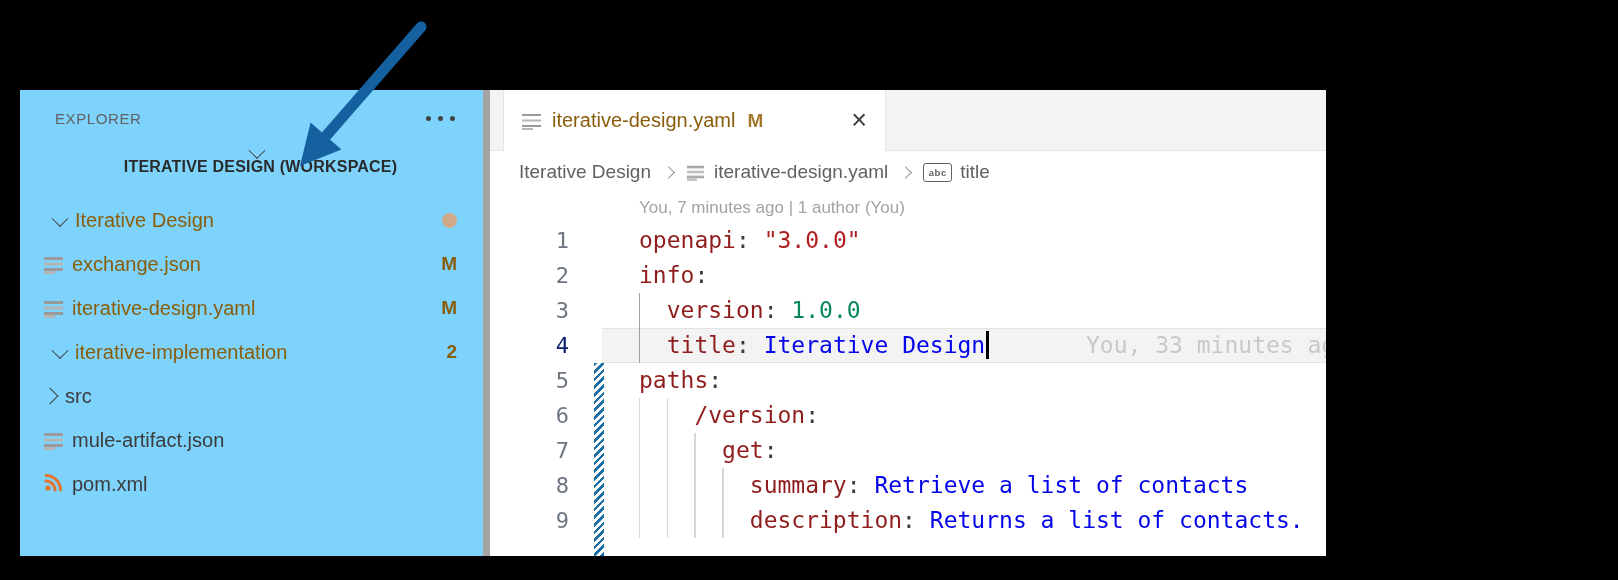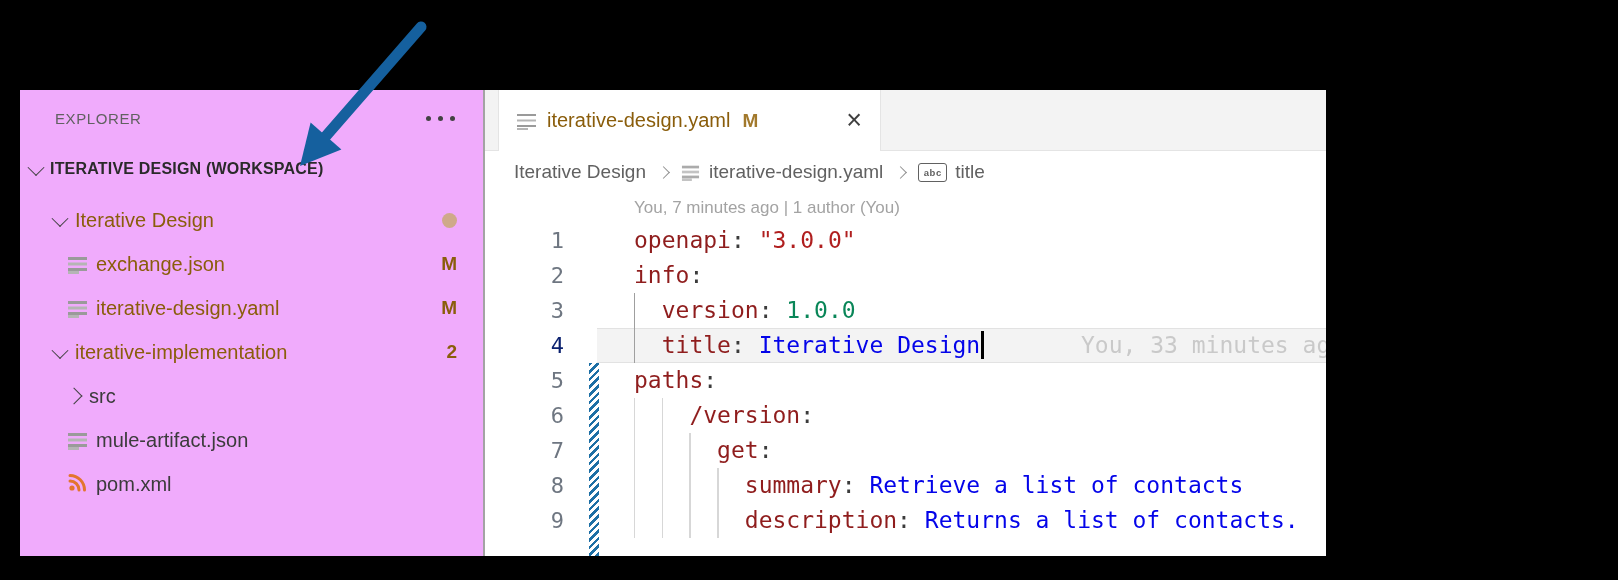--- a/index.html
+++ b/index.html
@@ -1,32 +1,32 @@
 <!DOCTYPE html>
 <html><head>
 <meta charset="utf-8">
 <style>
   html,body{margin:0;padding:0;background:#000;}
   .stage{position:relative;width:1618px;height:580px;background:#000;overflow:hidden;
          font-family:"Liberation Sans",sans-serif;}
   .window{position:absolute;left:20px;top:90px;width:1306px;height:466px;background:#fff;display:flex;}
 
   
-  .sidebar{position:relative;width:463px;background:#f0abfc;border-right:2px solid #a3a3a3;flex:none;overflow:hidden;}
+  .sidebar{position:relative;width:463px;background:#7dd3fc;border-right:7px solid #a3a3a3;flex:none;overflow:hidden;}
   .side-header{height:56px;display:flex;align-items:center;padding:0 28px 0 35px;}
   .side-title{font-size:15px;letter-spacing:.6px;color:#616161;}
   .more-dots{margin-left:auto;display:flex;gap:7px;cursor:pointer;}
   .more-dots i{width:5px;height:5px;border-radius:50%;background:#424242;display:block;}
-  .ws-row{height:46px;display:flex;align-items:center;padding-left:10px;}
+  .ws-row{height:46px;display:flex;align-items:center;padding-left:10px;flex-direction:column;}
   .ws-label{font-size:16px;font-weight:700;color:#2a2a2a;letter-spacing:.2px;margin-left:8px;}
 
   .tree{position:absolute;left:0;right:0;top:108px;}
   .trow{height:44px;display:flex;align-items:center;position:relative;}
   .trow.lv1{padding-left:34px;}
-  .trow.lv2{padding-left:48px;}
+  .trow.lv2{padding-left:24px;}
   .tlabel{font-size:20px;margin-left:9px;color:#3b3b3b;white-space:nowrap;}
   .trow.gold .tlabel{color:#8a5d0b;}
   .badge-text{position:absolute;right:26px;font-size:19px;font-weight:600;color:#8a5d0b;}
   .badge-dot{position:absolute;right:26px;width:15px;height:15px;border-radius:50%;background:#cfa98a;}
 
   
   .chev{width:11px;height:11px;border-right:1.8px solid #424242;border-bottom:1.8px solid #424242;
         display:inline-block;flex:none;}
   .chev.down{transform:rotate(45deg) translate(-1px,-1px);}
   .chev.right{transform:rotate(-45deg);}

